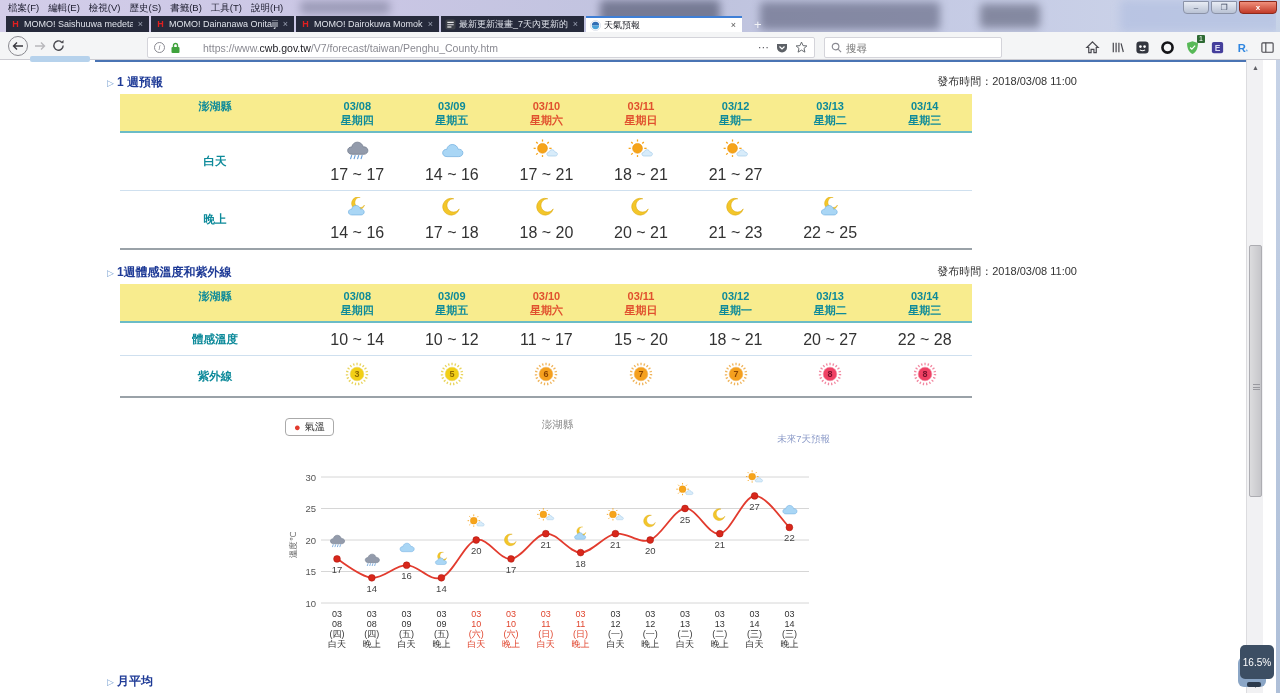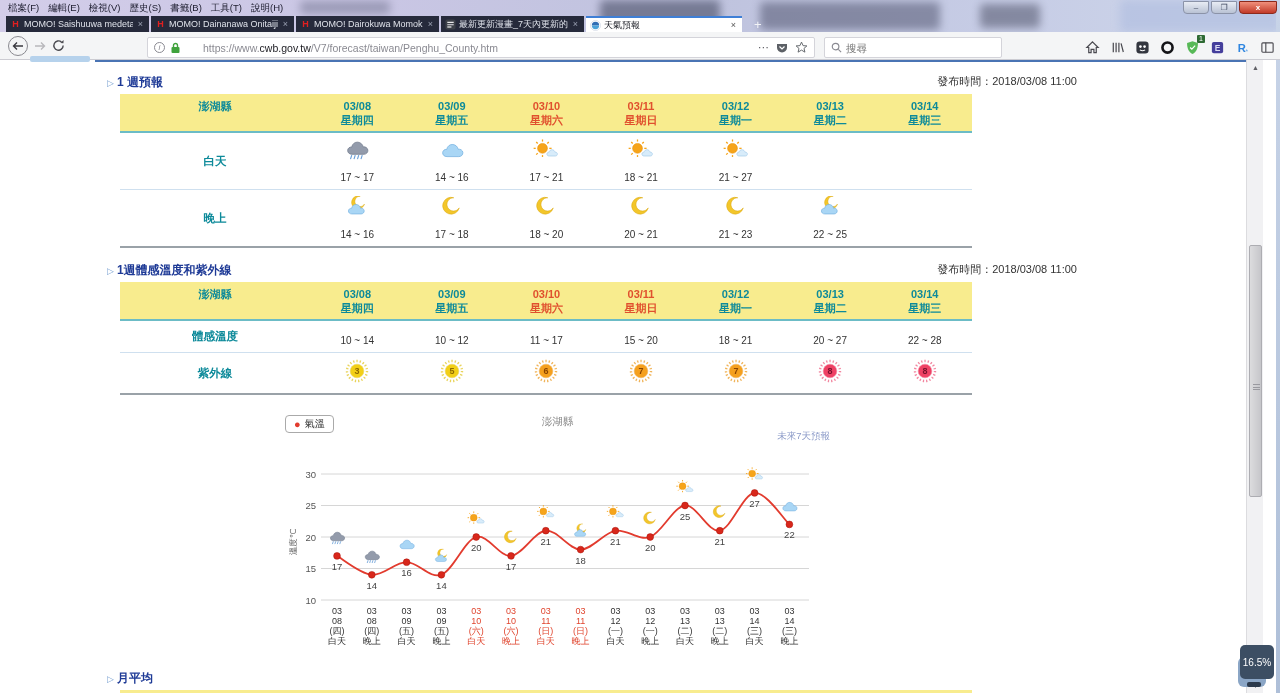--- a/index.html
+++ b/index.html
@@ -48,21 +48,21 @@
   .wtable{width:852px;margin-left:13px}
   .grid8{display:grid;grid-template-columns:190px repeat(7,1fr)}
   .grid4{display:grid;grid-template-columns:209px repeat(3,1fr)}
   .whead{background:#f8ec8e;border-bottom:2px solid #6cbcc6;padding:5px 0 4px;margin-top:3px}
   .whead .cell{text-align:center;font-size:11px;font-weight:bold;line-height:14px;color:#0d8a9a}
   .whead .cell.weekend{color:#e0502e}
   .wrow{align-items:center;padding:6px 0;border-bottom:1px solid #cfe0ef}
   .wrow.last{border-bottom:2px solid #9aa2a8}
   .wrow .cell{text-align:center}
   .rowlabel{font-size:11.5px;font-weight:bold;color:#0d8a9a;text-align:center}
-  .temp{font-size:10px;color:#333;margin-top:8px}
+  .temp{font-size:16px;color:#333;margin-top:2px}
   .wicon{display:inline-block}
   .wicon svg{display:block}
   
   .chart-block{position:relative;margin:20px 0 0 178px;width:545px}
   .legend{position:absolute;left:0;top:0;border:1px solid #aaa;border-radius:4px;background:#fff;padding:1px 8px;font-size:10px;color:#333;display:flex;align-items:center;gap:4px}
   .legend .dot{color:#e23b2e;font-size:11px}
   .chart-title{text-align:center;font-size:10.5px;color:#888}
   .chart-sub{text-align:right;font-size:9.5px;color:#8b9ac8;margin-top:1px}
   
   .mhead{background:#f8ec8e;border-bottom:2px solid #6cbcc6;padding:3px 0;margin-top:3px}

